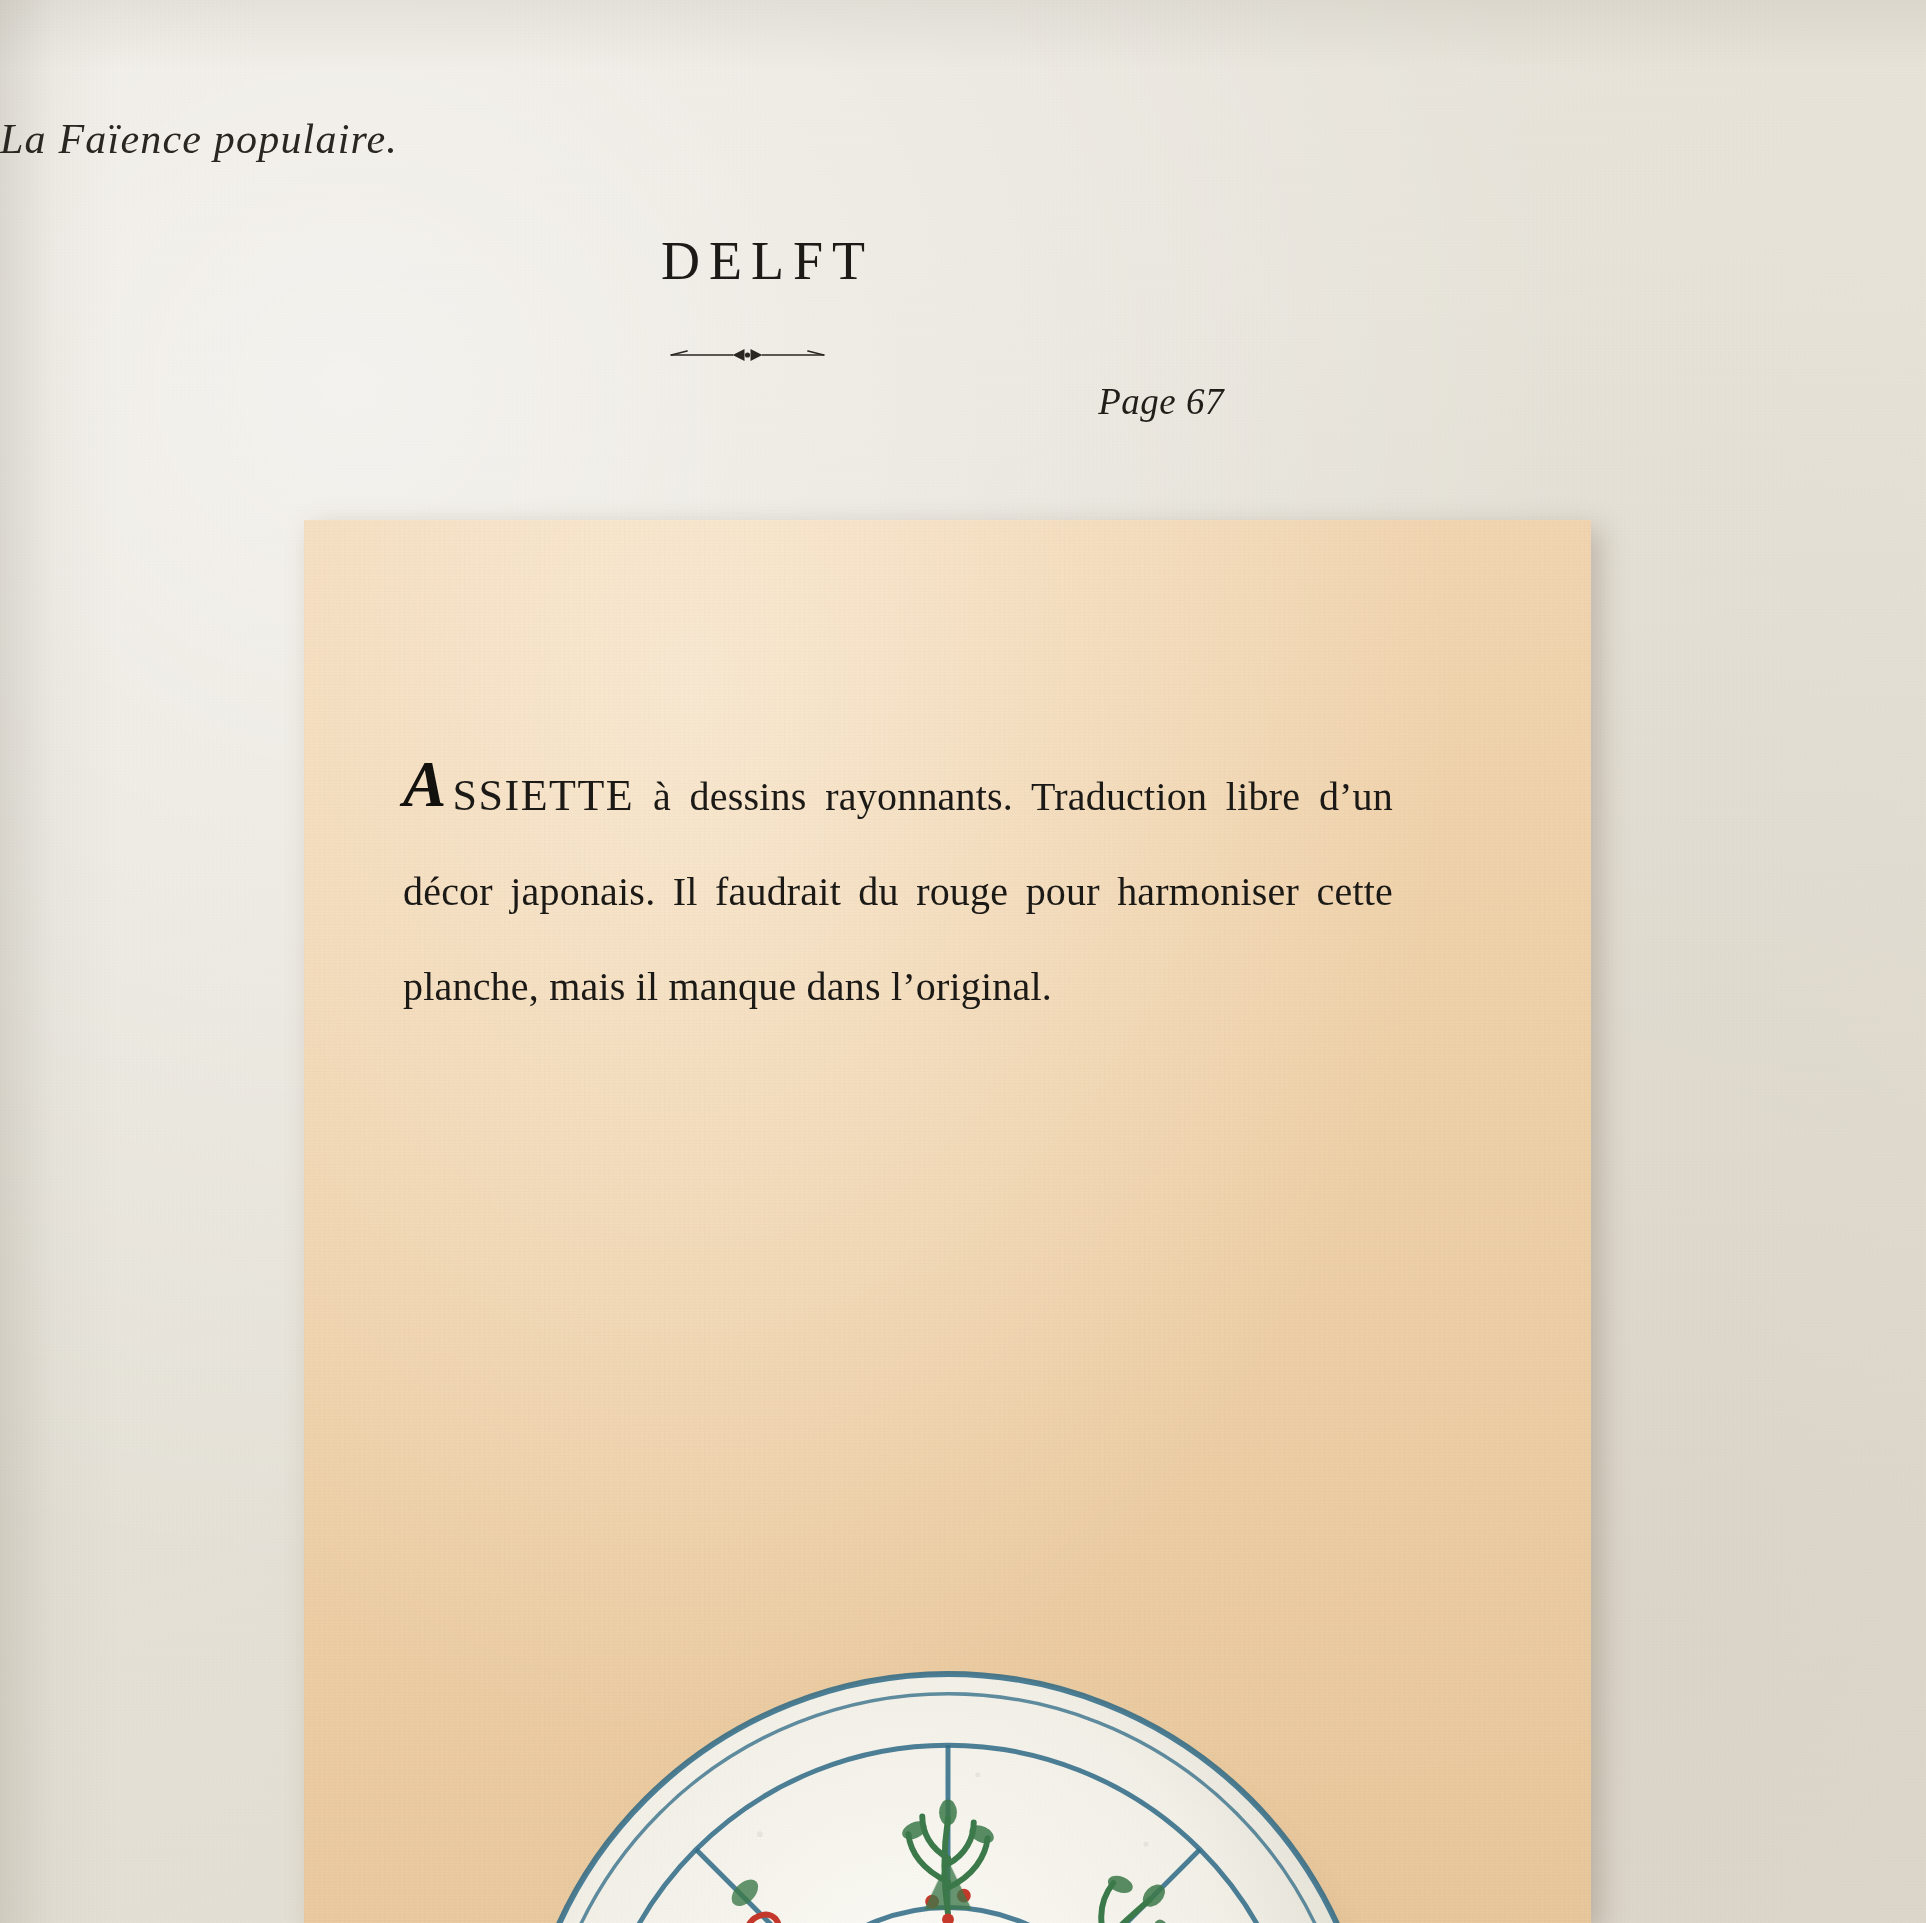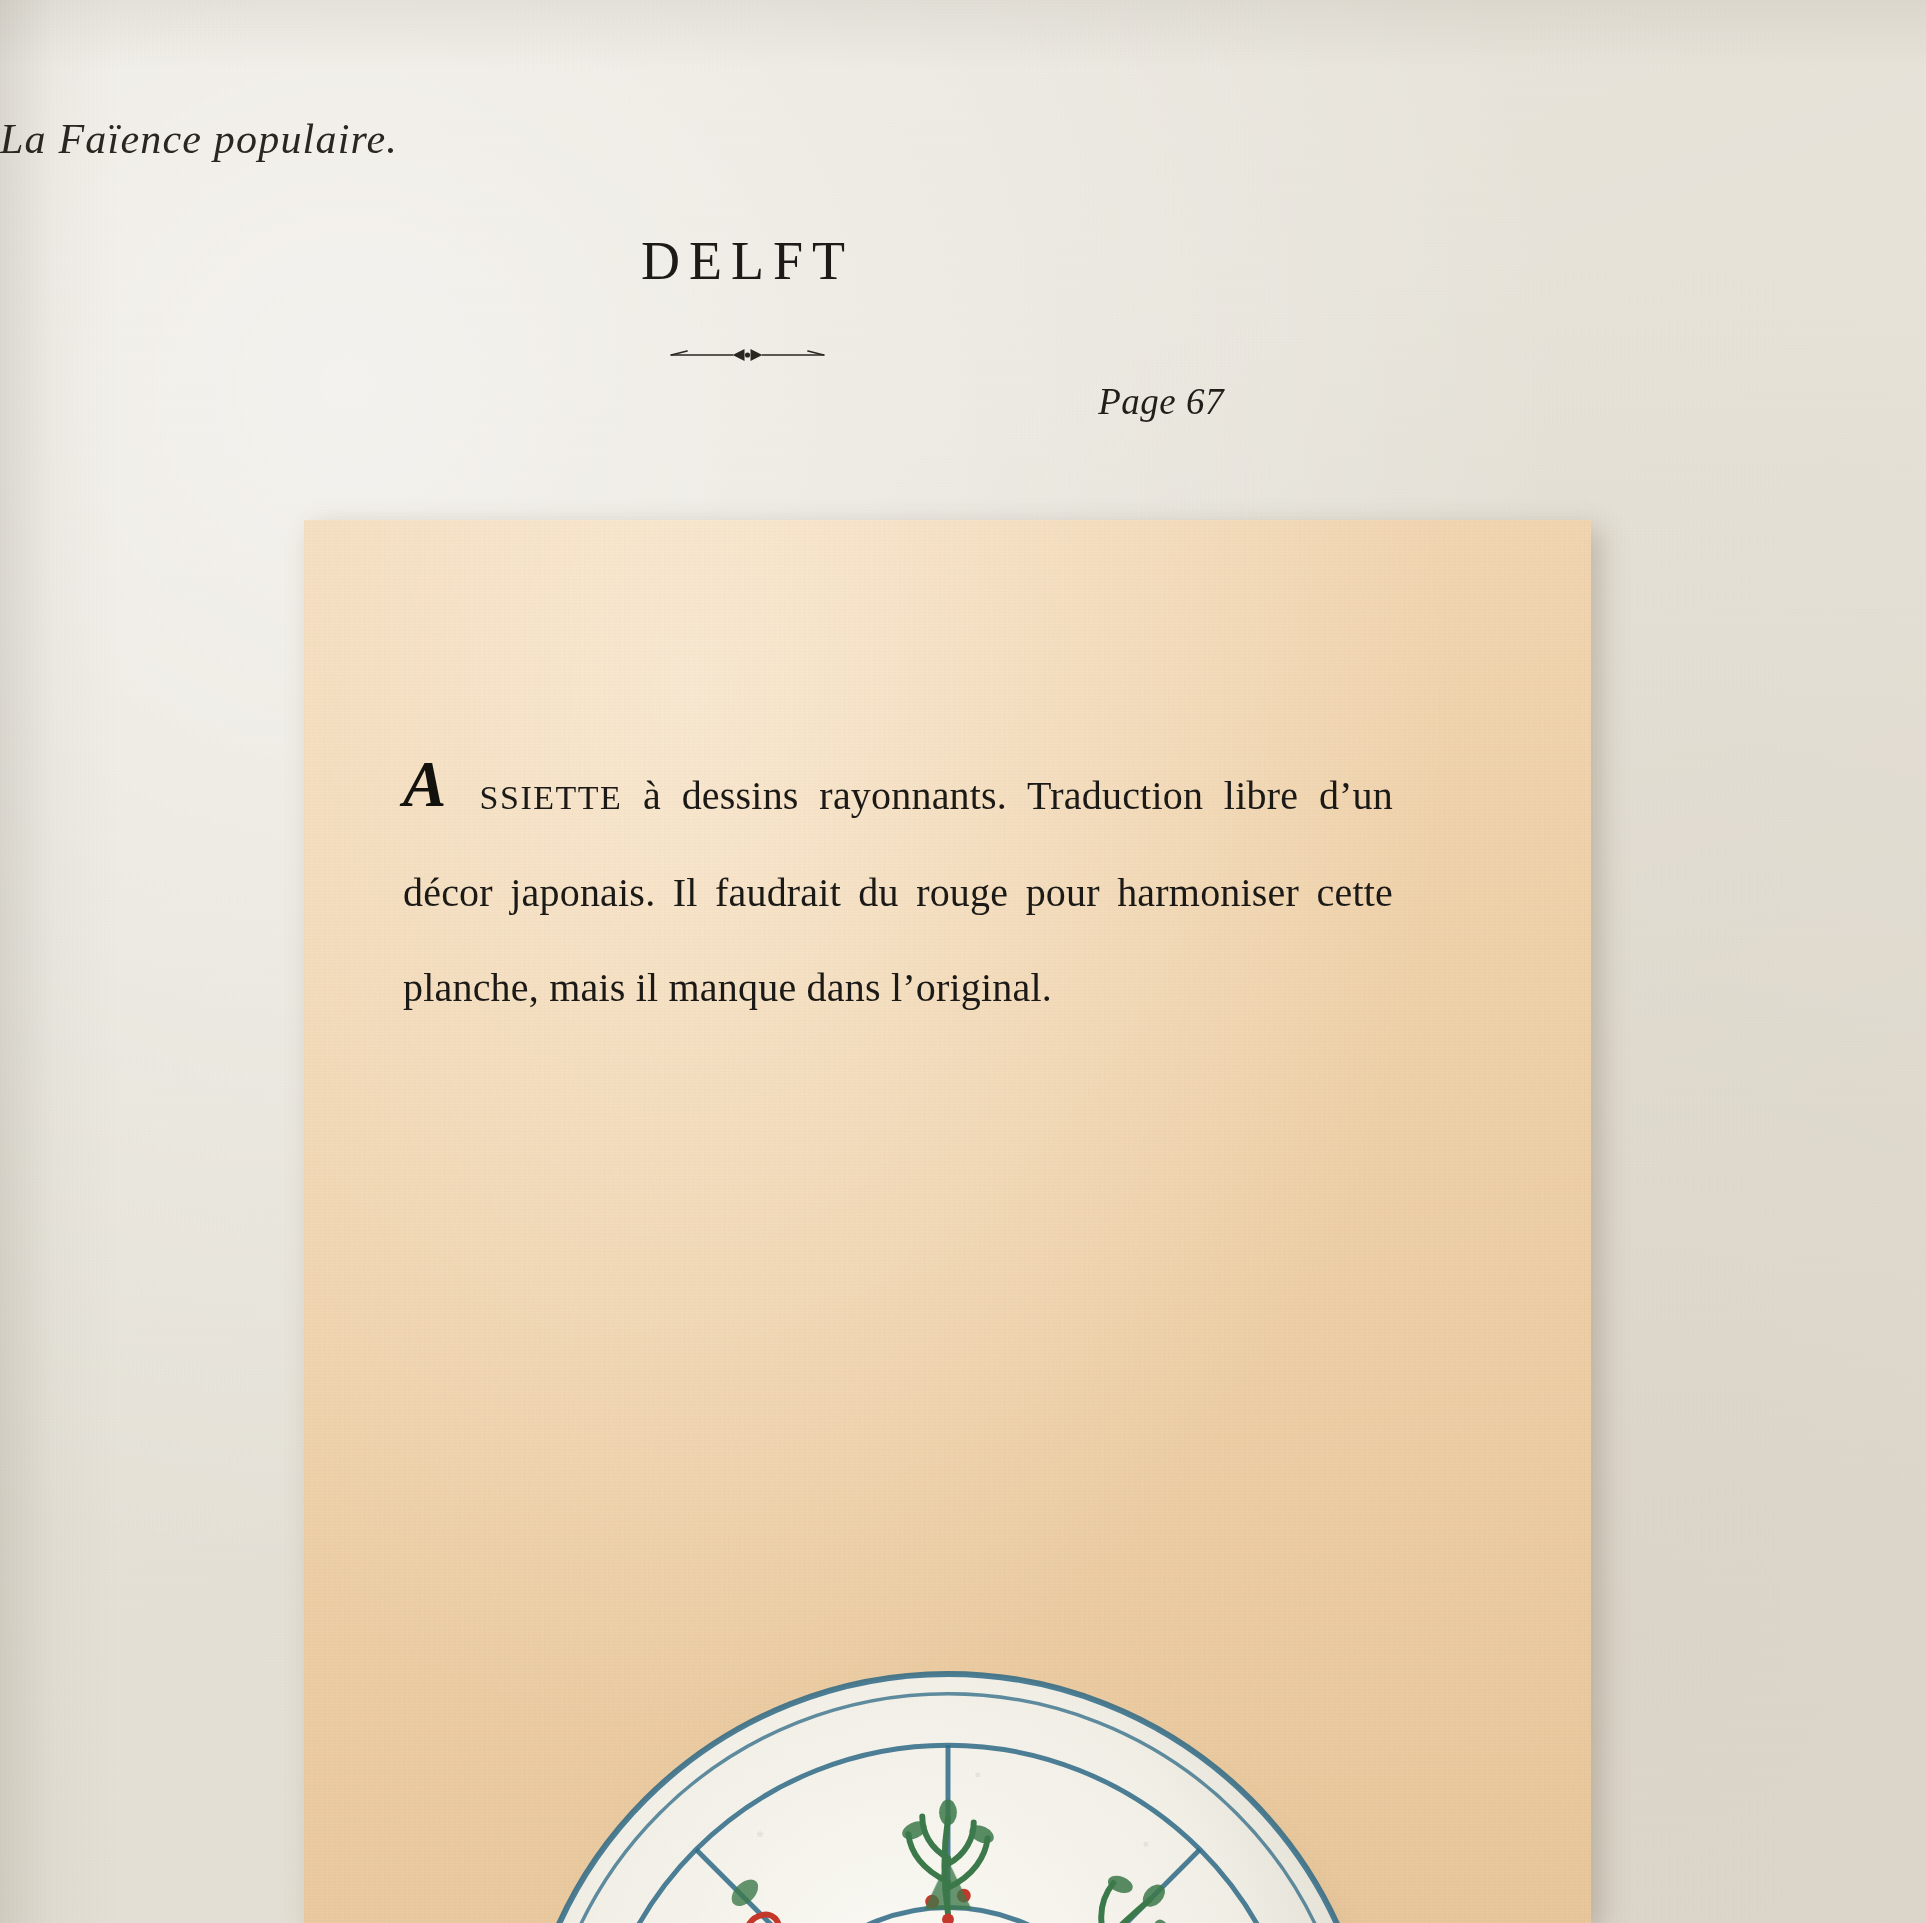--- a/index.html
+++ b/index.html
@@ -65,20 +65,21 @@
   .plate-title {
     position: absolute;
     top: 230px;
     left: 0;
     width: 1495px;
     text-align: center;
     font-size: 54px;
     letter-spacing: 9px;
     color: #1d1b18;
     font-family: "Liberation Serif", serif;
+    padding-left: 20px;
   }
 
   
   #ornament {
     position: absolute;
     top: 342px;
     left: 0;
     width: 1495px;
     height: 26px;
   }
@@ -134,23 +135,22 @@
     font-family: "Liberation Serif", serif;
     font-size: 65px;
     line-height: 61px;
     font-weight: bold;
     margin: 6px 6px 0 0;
     color: #14120f;
     font-style: italic;
   }
   #caption .smallcaps {
     font-variant: small-caps;
-    font-size: 34px;
+    font-size: 44px;
     letter-spacing: 1.5px;
-    margin-left: 27px;
   }
 
   
   #dish-wrap {
     position: absolute;
     left: 50%;
     top: 1146px;
     transform: translateX(-50%);
     width: 871px;
     height: 871px;

